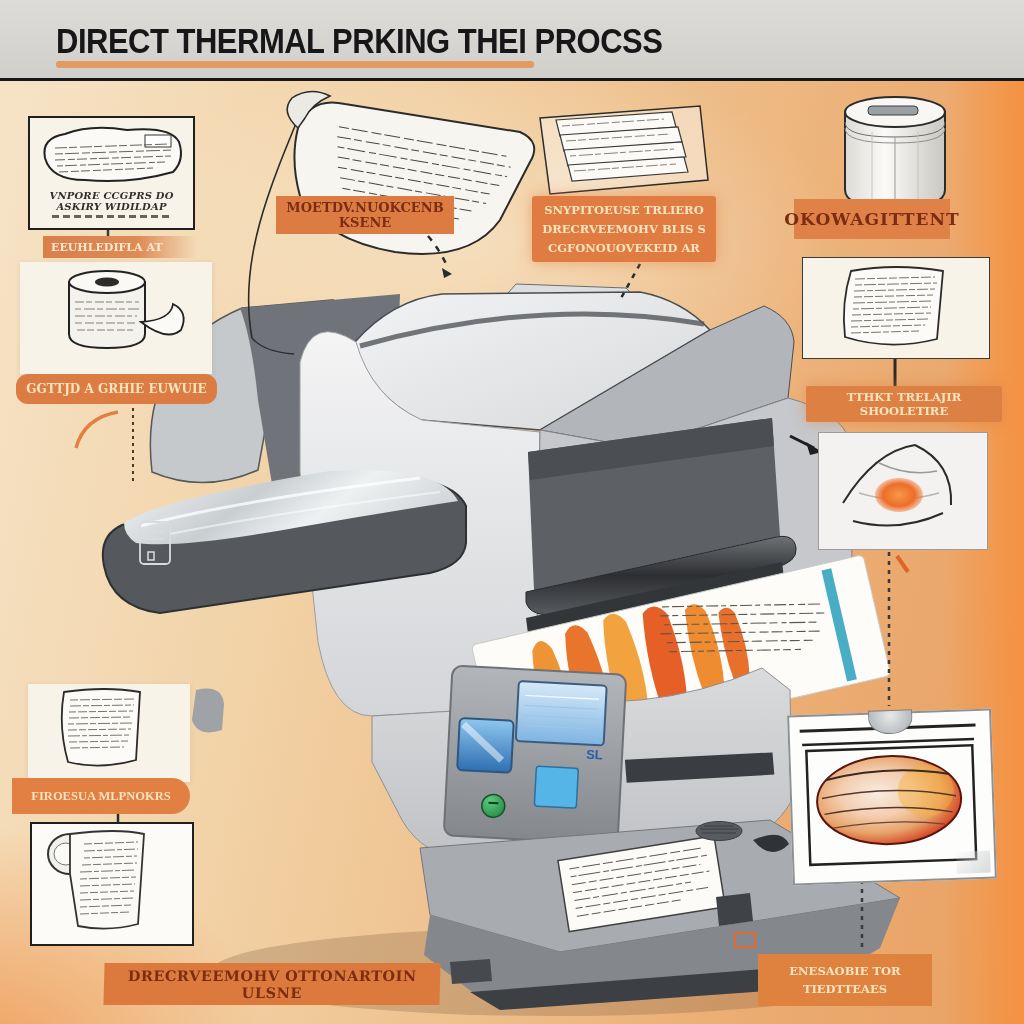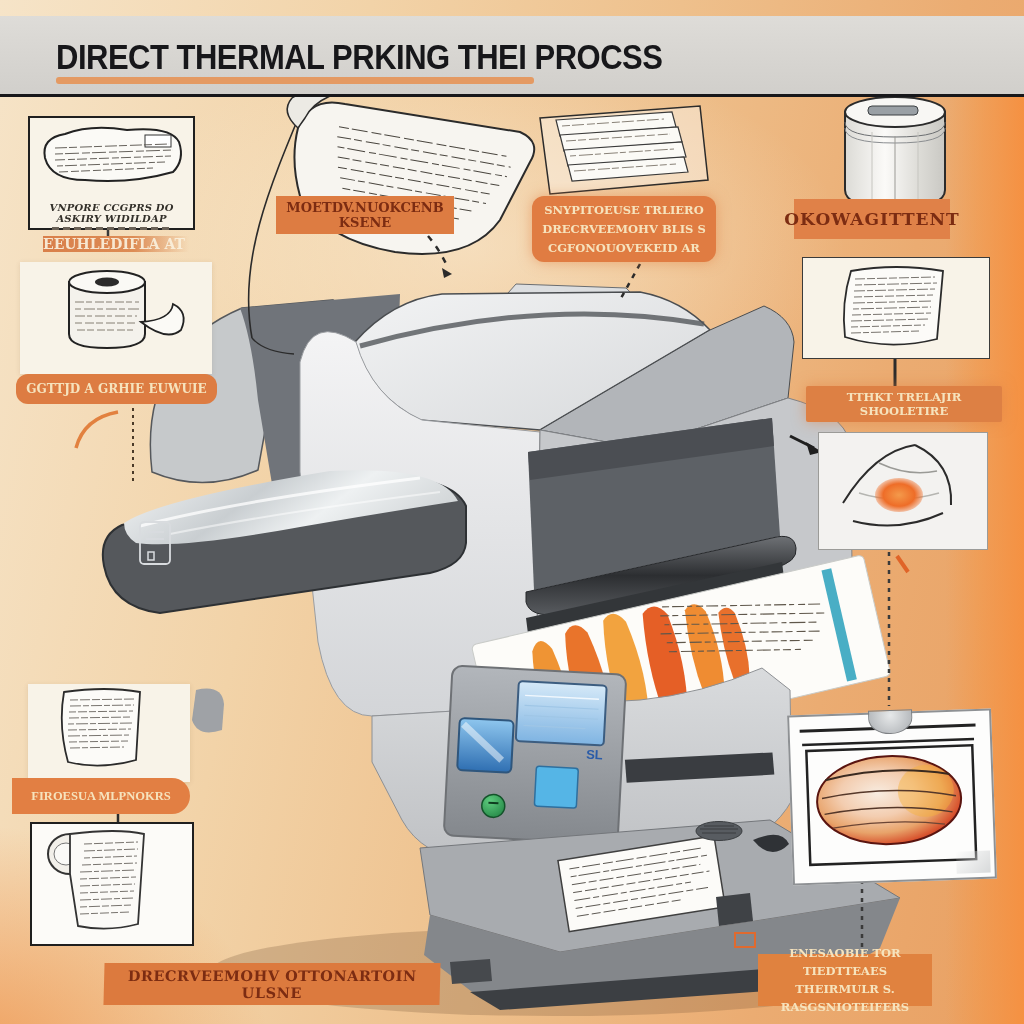--- a/index.html
+++ b/index.html
@@ -8,34 +8,34 @@
     font-family:"DejaVu Serif",serif;
     background:
       radial-gradient(420px 340px at -30px 1070px, rgba(238,140,64,.8), rgba(238,140,64,0) 72%),
       radial-gradient(500px 260px at 46% 24%, rgba(250,238,216,.55), rgba(250,238,216,0) 75%),
       linear-gradient(102deg,#f6e4c8 0%,#f2d3a8 30%,#eec08c 55%,#ebac72 78%,#e9a062 100%);
   }
   .right-band{position:absolute;right:0;top:60px;width:78px;height:964px;z-index:1;
     background:linear-gradient(90deg,rgba(245,148,66,0) 0%,rgba(245,148,66,.45) 40%,#f59142 100%);}
   
   .header{position:absolute;left:0;top:0;width:1024px;height:78px;z-index:4;
-    background:linear-gradient(#dedcd8,#d1cfcb);border-bottom:3px solid #17171a;margin-top:16px;}
+    background:linear-gradient(#dedcd8,#d1cfcb);border-bottom:3px solid #17171a;}
   .title{position:absolute;left:56px;top:22px;font-family:"Liberation Sans",sans-serif;
     font-weight:bold;font-size:31px;letter-spacing:-.5px;color:#17171a;
     transform:scaleY(1.12);transform-origin:left top;white-space:nowrap;}
   .title-underline{position:absolute;left:56px;top:61px;width:478px;height:7px;
     background:#e49a63;border-radius:3px;}
   
   .card{position:absolute;z-index:3;background:#f8f3e8;}
   .bordered{border:2.5px solid #1f1f1f;}
   .thin-border{border:1.5px solid #3a3a3a;}
   .gray-border{border:1.5px solid #9b9b98;}
   .soft{box-shadow:0 1px 5px rgba(90,60,30,.12);}
   .caption{font-size:10px;font-style:italic;font-weight:bold;color:#33302a;
-    text-align:center;letter-spacing:.2px;margin-top:14px;}
+    text-align:center;letter-spacing:.2px;margin-top:2px;}
   .subline{height:3px;margin:3px 22px 0;
     background:repeating-linear-gradient(90deg,#6b6257 0 7px,transparent 7px 11px);}
   
   .obox{position:absolute;z-index:3;background:#dd7c42;display:flex;flex-direction:column;
     align-items:center;justify-content:center;text-align:center;font-weight:bold;
     font-family:"DejaVu Serif",serif;}
   .cream{color:#f6e3bd;}
   .maroon{color:#7c2c12;}
   .glow{box-shadow:0 0 14px rgba(224,128,66,.55);}
   .fade-strip{background:linear-gradient(90deg,#d97f4a 0%,#dd8c55 62%,rgba(221,140,85,0) 100%);}
@@ -281,21 +281,21 @@
         <line x1="22" y1="32" x2="140" y2="28" stroke-dasharray="8 2 14 3"></line>
         <line x1="22" y1="38" x2="138" y2="34" stroke-dasharray="10 3 7 2"></line>
         <line x1="24" y1="44" x2="132" y2="40" stroke-dasharray="6 2 12 3"></line>
         <line x1="26" y1="50" x2="120" y2="46" stroke-dasharray="9 3 8 2"></line>
       </g>
     </svg>
     <div class="caption">VNPORE CCGPRS DO ASKIRY WIDILDAP</div>
     <div class="subline"></div>
   </div>
 
-  <div class="obox fade-strip" style="left:43px;top:236px;width:146px;height:16px;justify-content:flex-start;font-size:14px;color:rgba(250,240,220,.92);flex-direction:row;">
+  <div class="obox fade-strip" style="left:43px;top:236px;width:146px;height:22px;justify-content:flex-start;padding-left:8px;font-size:11px;color:rgba(250,240,220,.92);flex-direction:row;">
     <span>EEUHLEDIFLA AT</span>
   </div>
 
   <div class="card soft" style="left:20px;top:262px;width:192px;height:112px;">
     <svg width="150" height="104" viewBox="0 0 150 104" style="display:block;margin:2px auto 0;">
       <path d="M28,18 L28,70 Q28,84 66,84 Q104,84 104,70 L104,18 Z" fill="#f4f2ec" stroke="#222" stroke-width="2"></path>
       <ellipse cx="66" cy="18" rx="38" ry="11" fill="#faf9f5" stroke="#222" stroke-width="2"></ellipse>
       <ellipse cx="66" cy="18" rx="12" ry="4.5" fill="#2b2b2b"></ellipse>
       <path d="M100,58 q26,20 40,8 q8,-18 -8,-26 q-2,16 -32,18 z" fill="#fbfaf6" stroke="#222" stroke-width="1.8"></path>
       <g stroke="#6b6257" stroke-width=".8">
@@ -309,21 +309,21 @@
   </div>
 
   <div class="obox" style="left:16px;top:374px;width:201px;height:30px;font-size:12px;border-radius:12px;">
     <span class="cream">GGTTJD A GRHIE EUWUIE</span>
   </div>
 
   <div class="obox" style="left:276px;top:196px;width:178px;height:38px;font-size:13px;">
     <span class="maroon">MOETDV.NUOKCENB KSENE</span>
   </div>
 
-  <div class="obox glow" style="left:532px;top:196px;width:184px;height:66px;font-size:11.5px;line-height:19px;border-radius:12px;background:#e07c42;">
+  <div class="obox glow" style="left:532px;top:196px;width:184px;height:66px;font-size:11.5px;line-height:19px;border-radius:3px;background:#e07c42;">
     <div class="cream">SNYPITOEUSE TRLIERO</div>
     <div class="cream">DRECRVEEMOHV BLIS S</div>
     <div class="cream">CGFONOUOVEKEID AR</div>
   </div>
 
   <div class="obox" style="left:794px;top:199px;width:156px;height:40px;font-size:17px;letter-spacing:1px;background:#e08148;text-align:center;">
     <span class="maroon">OKOWAGITTENT</span>
   </div>
 
   <div class="card thin-border" style="left:802px;top:257px;width:186px;height:100px;">
@@ -387,21 +387,20 @@
       <ellipse cx="134" cy="78" rx="28" ry="26" fill="#f6b23a" opacity=".45"></ellipse>
       <path d="M34,64 Q96,50 158,62" stroke="#3a2a20" stroke-width="2" fill="none"></path>
       <path d="M30,82 Q100,70 164,84" stroke="#55382a" stroke-width="1.5" fill="none"></path>
       <path d="M32,98 Q100,88 160,100" stroke="#55382a" stroke-width="1.3" fill="none"></path>
       <path d="M40,112 Q102,104 152,112" stroke="#6b4535" stroke-width="1.2" fill="none"></path>
     </svg>
   </div>
 
   <div class="obox" style="left:758px;top:954px;width:174px;height:52px;font-size:11.5px;line-height:18px;background:#e0823f;">
     <div class="cream">ENESAOBIE TOR TIEDTTEAES</div>
-    <div class="cream">THEIRMULR S. RASGSNIOTEIFERS</div>
   </div>
 
   <div class="card soft" style="left:28px;top:684px;width:162px;height:98px;">
     <svg width="150" height="92" viewBox="0 0 150 92">
       <path d="M36,8 Q78,2 112,8 L108,76 Q72,86 40,78 Q30,42 36,8 Z" fill="#fcfbf8" stroke="#2b2b2b" stroke-width="1.8"></path>
       <g stroke="#55504a" stroke-width=".8">
         <line x1="42" y1="16" x2="106" y2="15" stroke-dasharray="8 2 10 2"></line>
         <line x1="42" y1="22" x2="106" y2="21" stroke-dasharray="11 2 6 2"></line>
         <line x1="41" y1="28" x2="105" y2="27" stroke-dasharray="7 2 9 2"></line>
         <line x1="41" y1="34" x2="104" y2="33" stroke-dasharray="10 2 7 2"></line>

